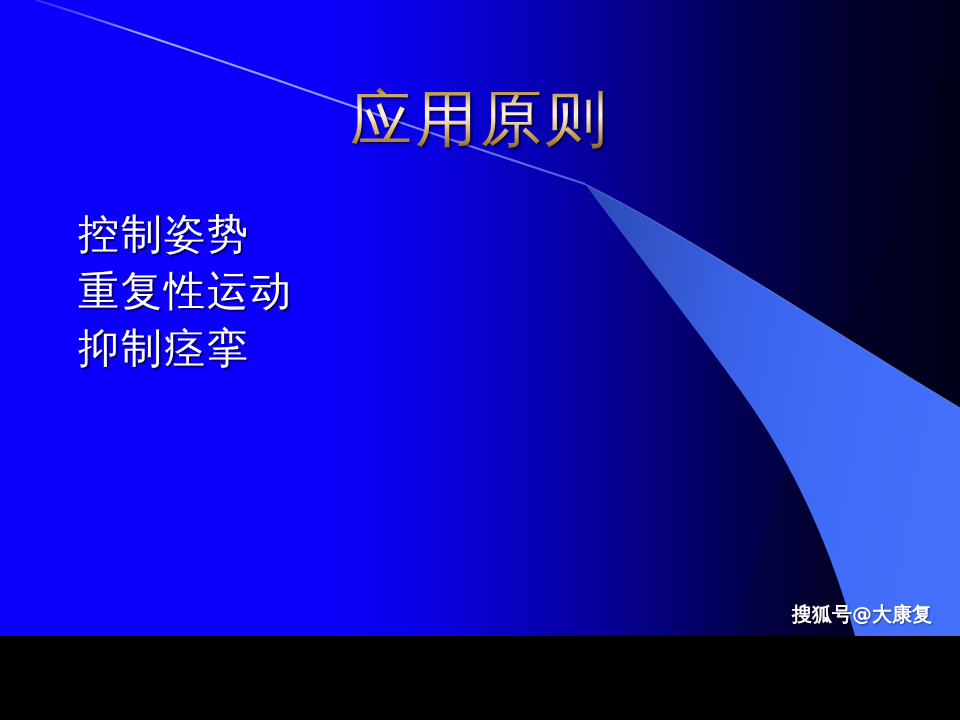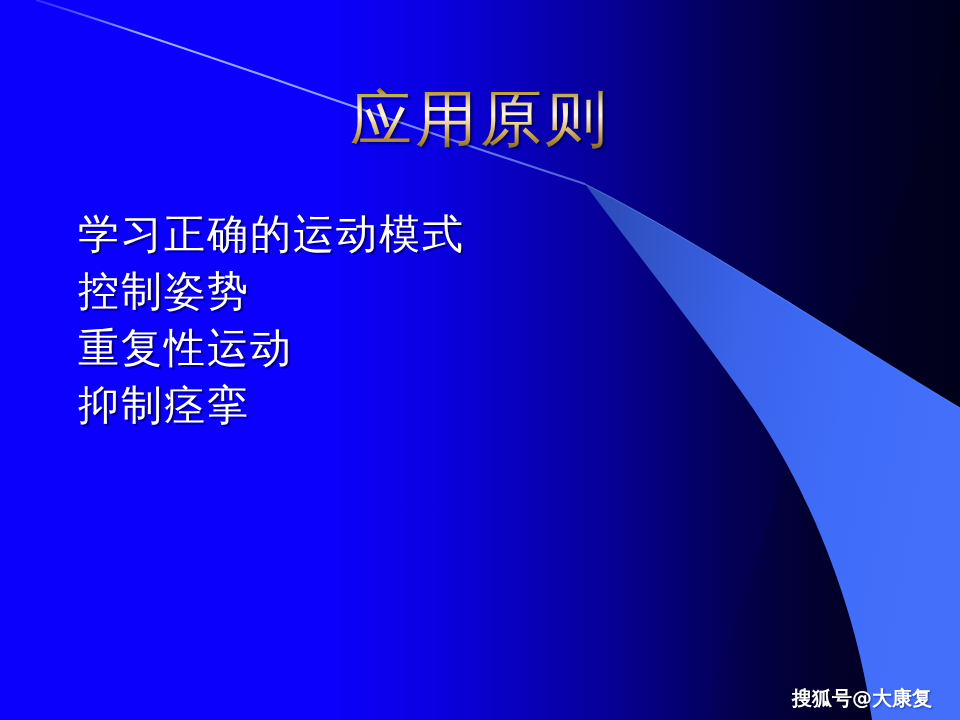--- a/index.html
+++ b/index.html
@@ -3,21 +3,21 @@
 <meta charset="utf-8">
 <style>
   html, body {
     margin: 0;
     padding: 0;
     background: #000;
   }
   #slide {
     position: relative;
     width: 960px;
-    height: 720px;
+    height: 636px;
     overflow: hidden;
     font-family: "DejaVu Serif", "Liberation Serif", serif;
     background: #0000f8;
   }
 
   
   .bg-base {
     position: absolute;
     inset: 0;
     background: linear-gradient(to right,
@@ -143,21 +143,20 @@
     <path d="M 36 0 C 180 44 380 118 585 184" fill="none" stroke="url(#lineGrad)" stroke-width="2.1"></path>
 
     <path d="M 585 184 C 690 236 830 330 960 408" fill="none" stroke="#8fa6ef" stroke-width="1.1" stroke-opacity="0.5"></path>
   </svg>
 
   <div class="title-wrap">
     <span class="title">应用原则</span>
   </div>
 
   <ul class="body-list">
-    <li class="body-line">学习正确的运动模式</li>
     <li class="body-line">控制姿势</li>
     <li class="body-line">重复性运动</li>
     <li class="body-line">抑制痉挛</li>
   </ul>
 
   <div class="watermark">搜狐号@大康复</div>
 
 </div>
 
 </body></html>

